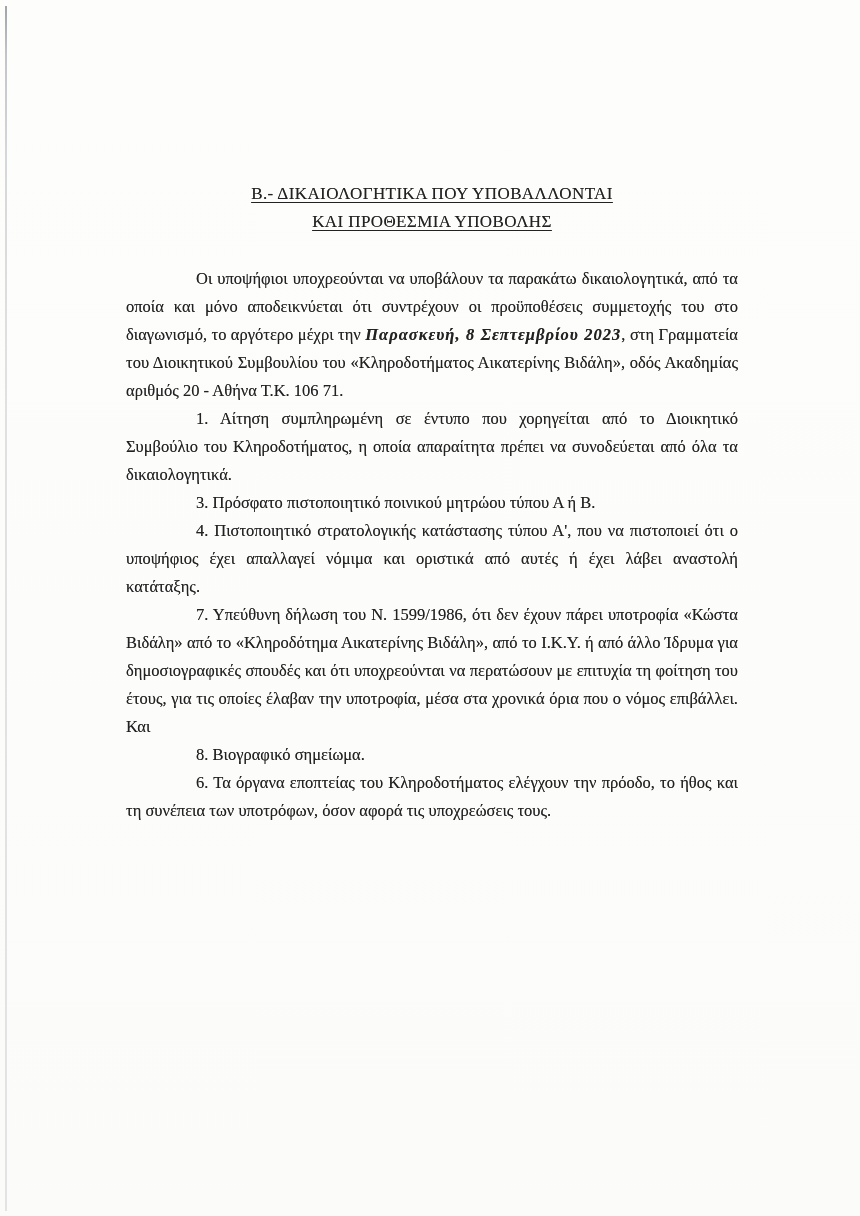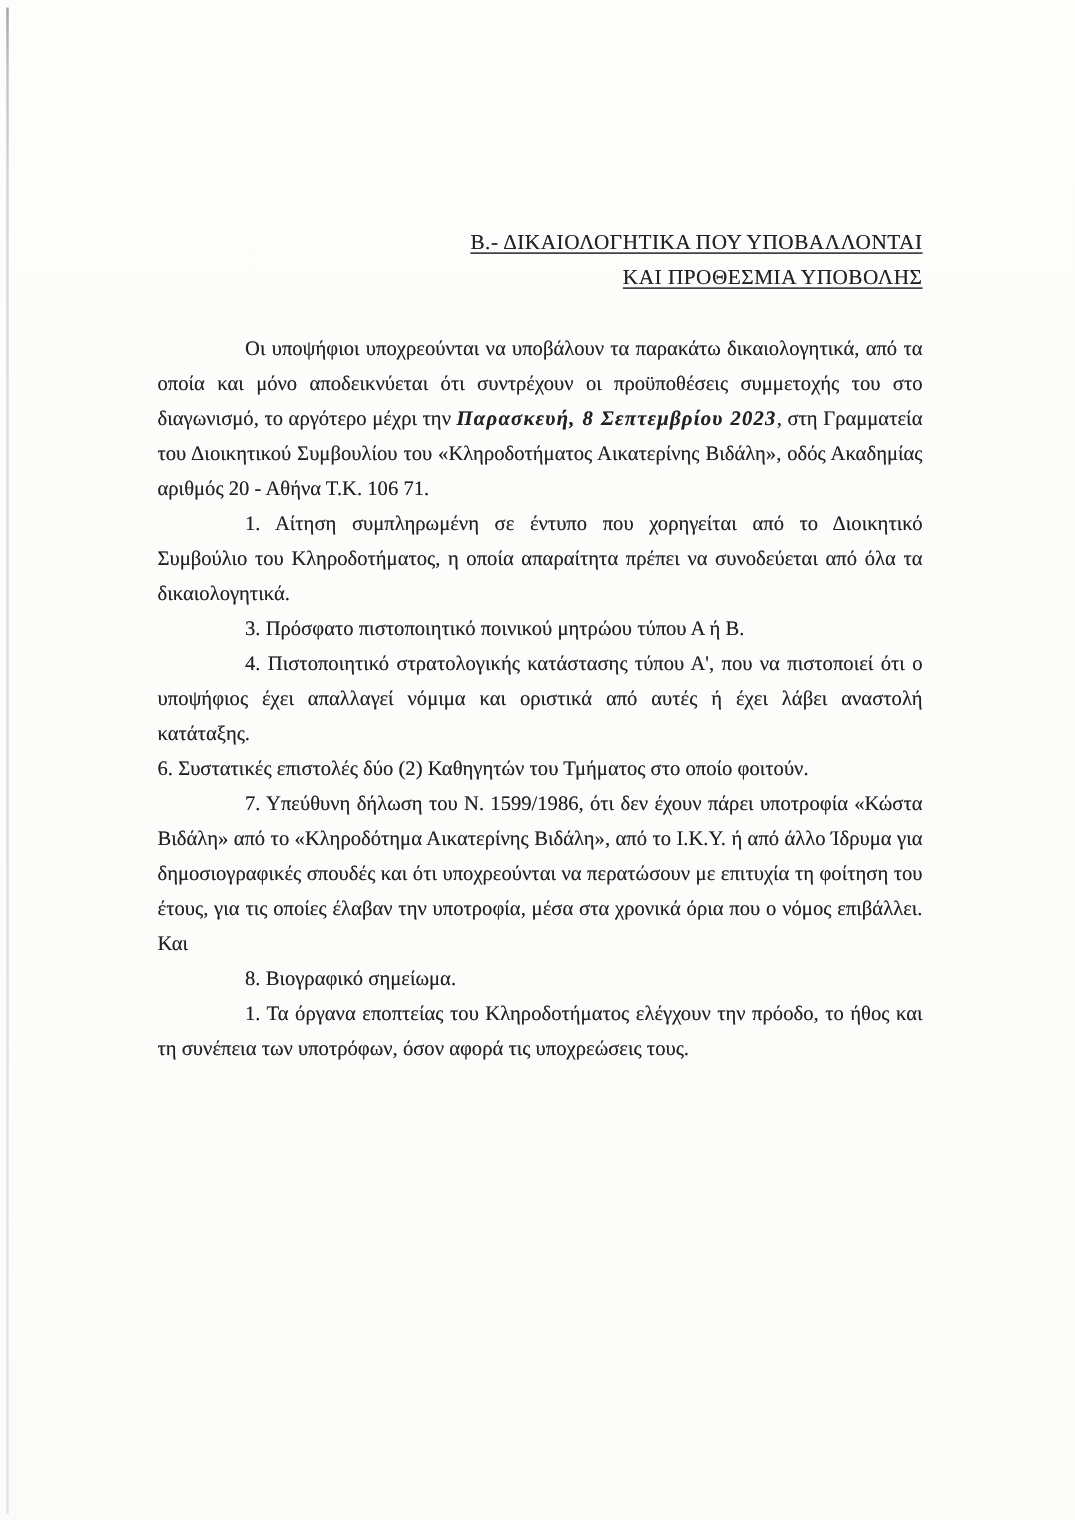--- a/index.html
+++ b/index.html
@@ -36,21 +36,21 @@
     width: 612px;
     padding-top: 180px;
     font-size: 16.5px;
     line-height: 28px;
     color: #222222;
     text-align: justify;
     text-shadow: 0 0 0.5px rgba(45,45,45,0.55);
   }
   .doc p { margin: 0; }
   .h-center {
-    text-align: right;
+    text-align: center;
     letter-spacing: 0.4px;
     font-size: 17px;
   }
   .uline {
     text-decoration: underline;
     text-underline-offset: 3px;
     text-decoration-thickness: 1px;
   }
   .heading-block { margin-bottom: 29px; }
   .ind { text-indent: 70px; }
@@ -74,21 +74,20 @@
     <div class="heading-block">
       <p class="h-center"><span class="uline">Β.- ΔΙΚΑΙΟΛΟΓΗΤΙΚΑ ΠΟΥ ΥΠΟΒΑΛΛΟΝΤΑΙ</span></p>
       <p class="h-center"><span class="uline">ΚΑΙ ΠΡΟΘΕΣΜΙΑ ΥΠΟΒΟΛΗΣ</span></p>
     </div>
 
     <p class="ind"><span>Οι υποψήφιοι υποχρεούνται να υποβάλουν τα παρακάτω δικαιολογητικά, από τα οποία και μόνο αποδεικνύεται ότι συντρέχουν οι προϋποθέσεις συμμετοχής του στο διαγωνισμό, το αργότερο μέχρι την </span><span class="date-bold">Παρασκευή, 8 Σεπτεμβρίου 2023</span><span>, στη Γραμματεία του Διοικητικού Συμβουλίου του «Κληροδοτήματος Αικατερίνης Βιδάλη», οδός Ακαδημίας αριθμός 20 - Αθήνα Τ.Κ. 106 71.</span></p>
 
     <p class="ind">1. Αίτηση συμπληρωμένη σε έντυπο που χορηγείται από το Διοικητικό Συμβούλιο του Κληροδοτήματος, η οποία απαραίτητα πρέπει να συνοδεύεται από όλα τα δικαιολογητικά.</p>
     <p class="ind">3. Πρόσφατο πιστοποιητικό ποινικού μητρώου τύπου Α ή Β.</p>
     <p class="ind">4. Πιστοποιητικό στρατολογικής κατάστασης τύπου Α', που να πιστοποιεί ότι ο υποψήφιος έχει απαλλαγεί νόμιμα και οριστικά από αυτές ή έχει λάβει αναστολή κατάταξης.</p>
-    <p>6. Συστατικές επιστολές δύο (2) Καθηγητών του Τμήματος στο οποίο φοιτούν.</p>
     <p class="ind">7.  Υπεύθυνη δήλωση του Ν. 1599/1986, ότι δεν έχουν πάρει υποτροφία «Κώστα Βιδάλη» από το «Κληροδότημα Αικατερίνης Βιδάλη», από το Ι.Κ.Υ. ή από άλλο Ίδρυμα για δημοσιογραφικές σπουδές και ότι υποχρεούνται να περατώσουν με επιτυχία τη φοίτηση του έτους, για τις οποίες έλαβαν την υποτροφία, μέσα στα χρονικά όρια που ο νόμος επιβάλλει. Και</p>
     <p class="ind">8. Βιογραφικό σημείωμα.</p>
 
 
-    <p class="ind">1. Τα όργανα εποπτείας του Κληροδοτήματος ελέγχουν την πρόοδο, το ήθος και τη συνέπεια των υποτρόφων, όσον αφορά τις υποχρεώσεις τους.</p>
+    <p class="ind">6. Τα όργανα εποπτείας του Κληροδοτήματος ελέγχουν την πρόοδο, το ήθος και τη συνέπεια των υποτρόφων, όσον αφορά τις υποχρεώσεις τους.</p>
 
   </div>
 </div>
 
 </body></html>

